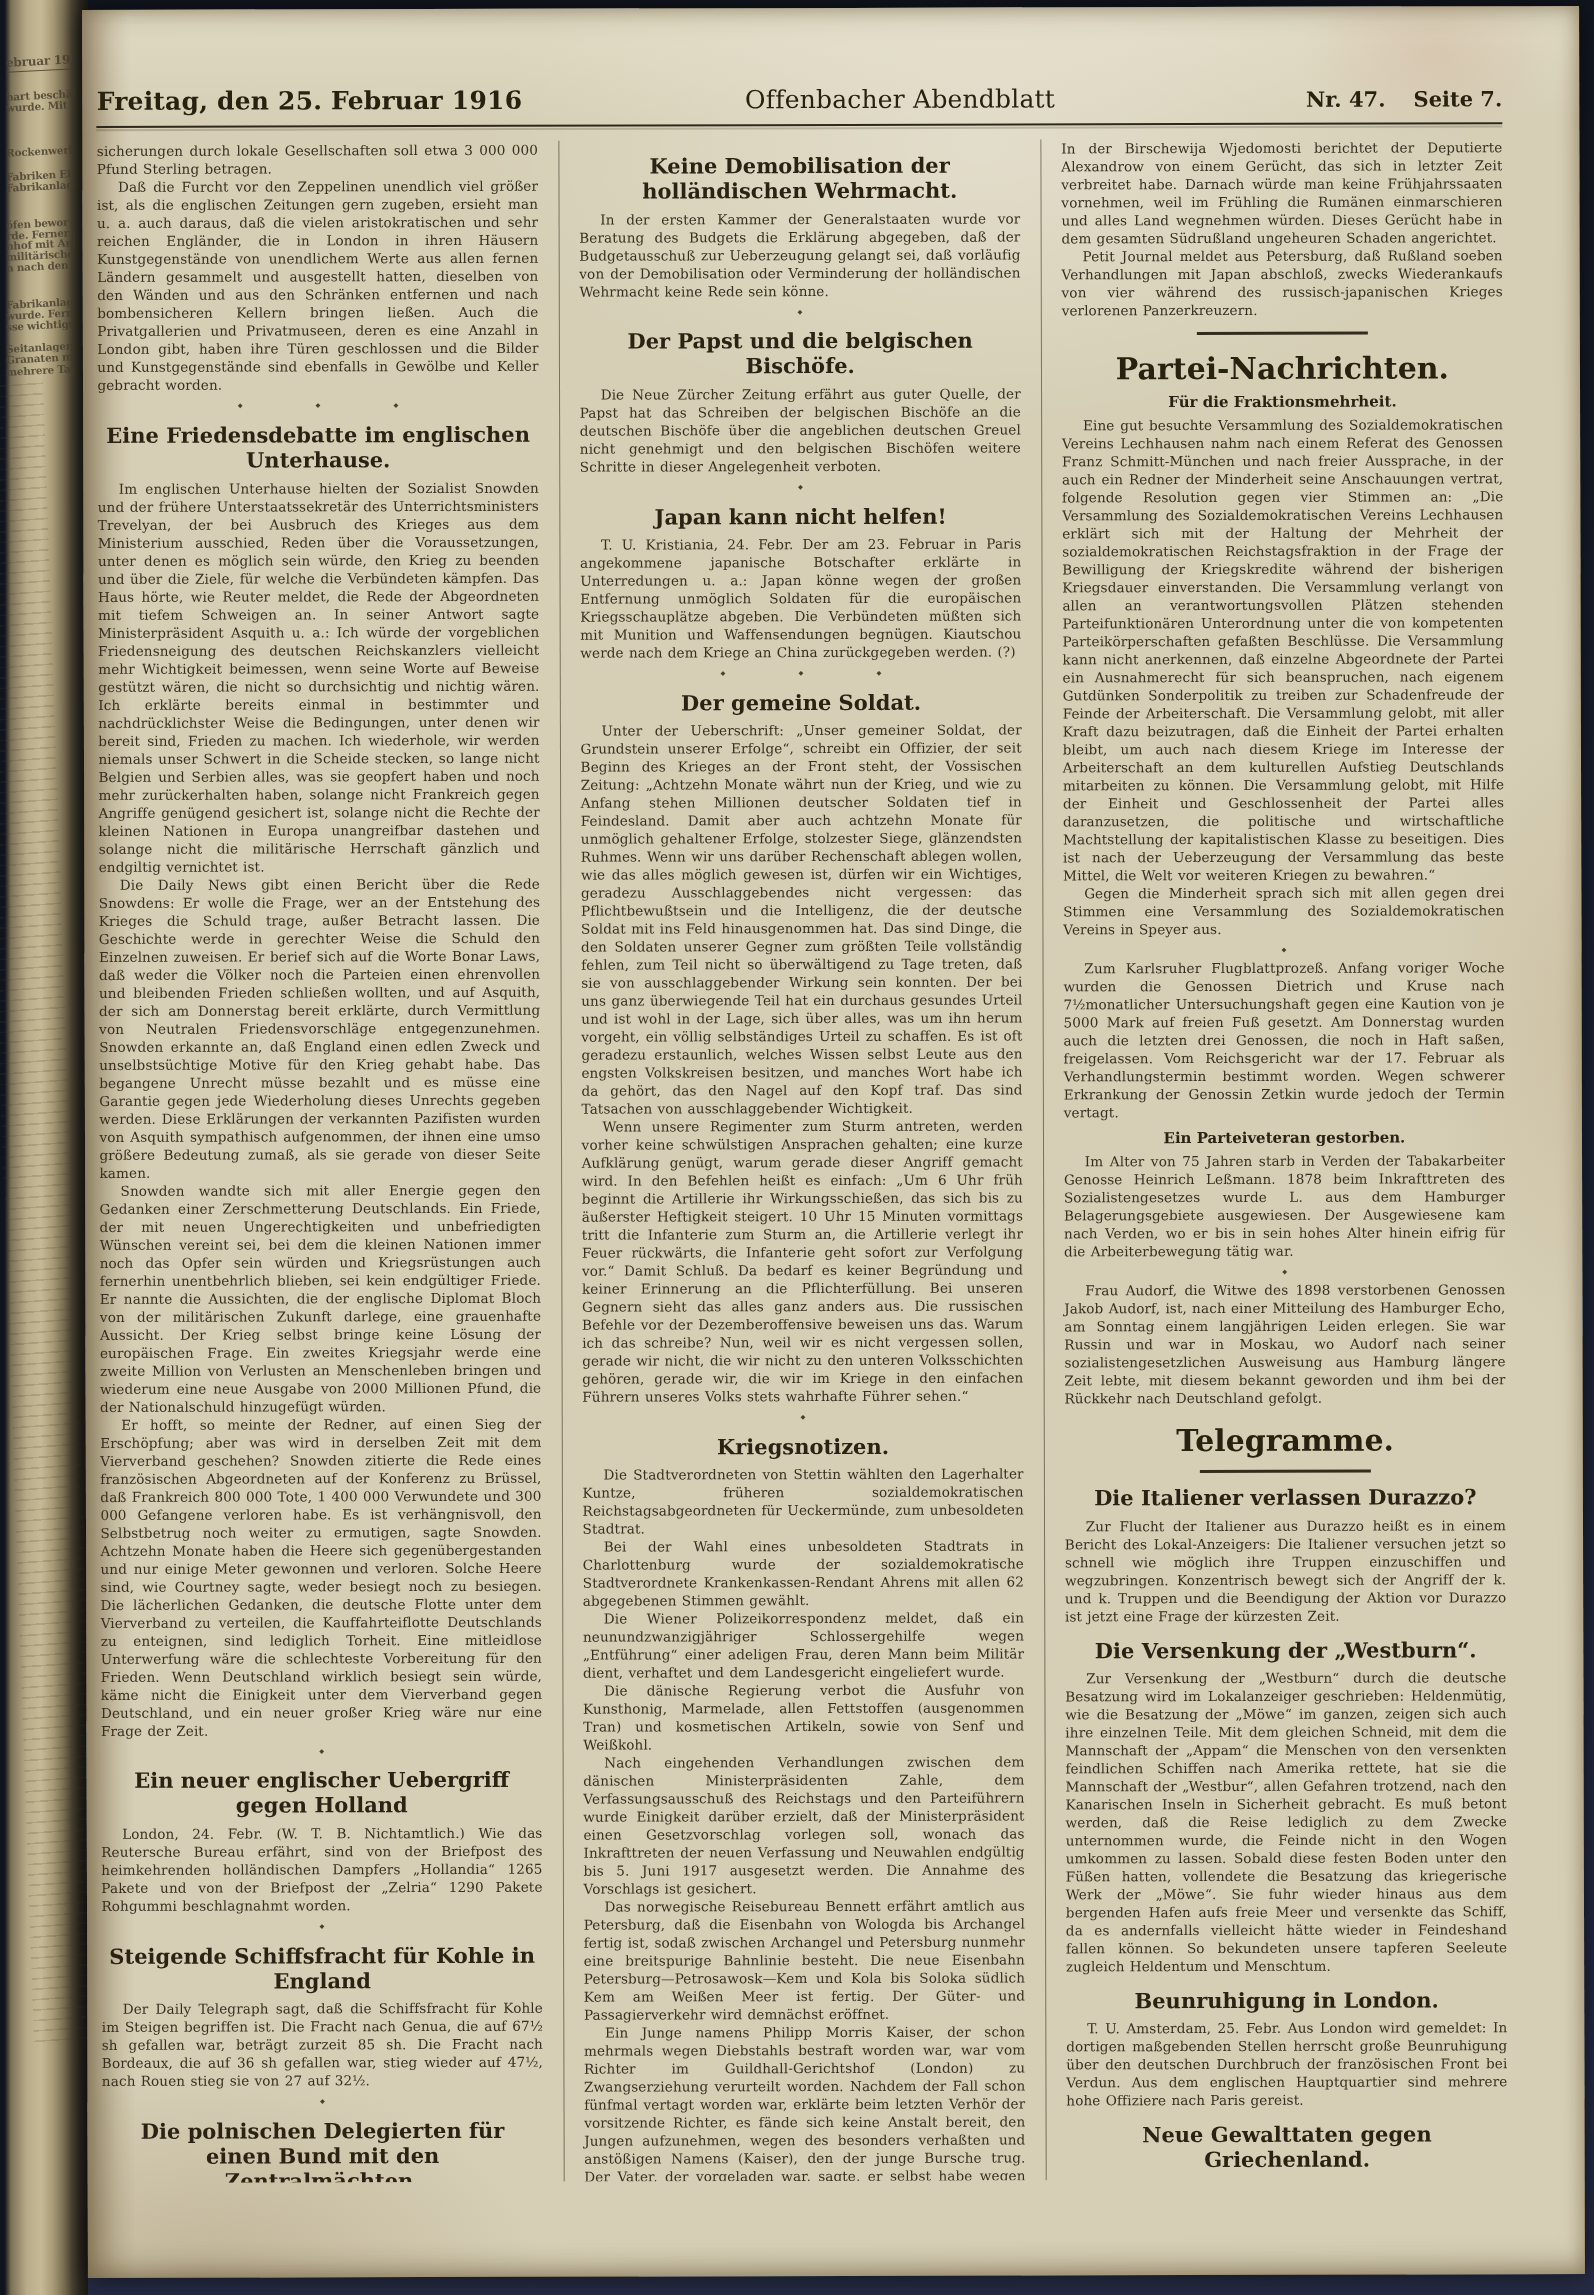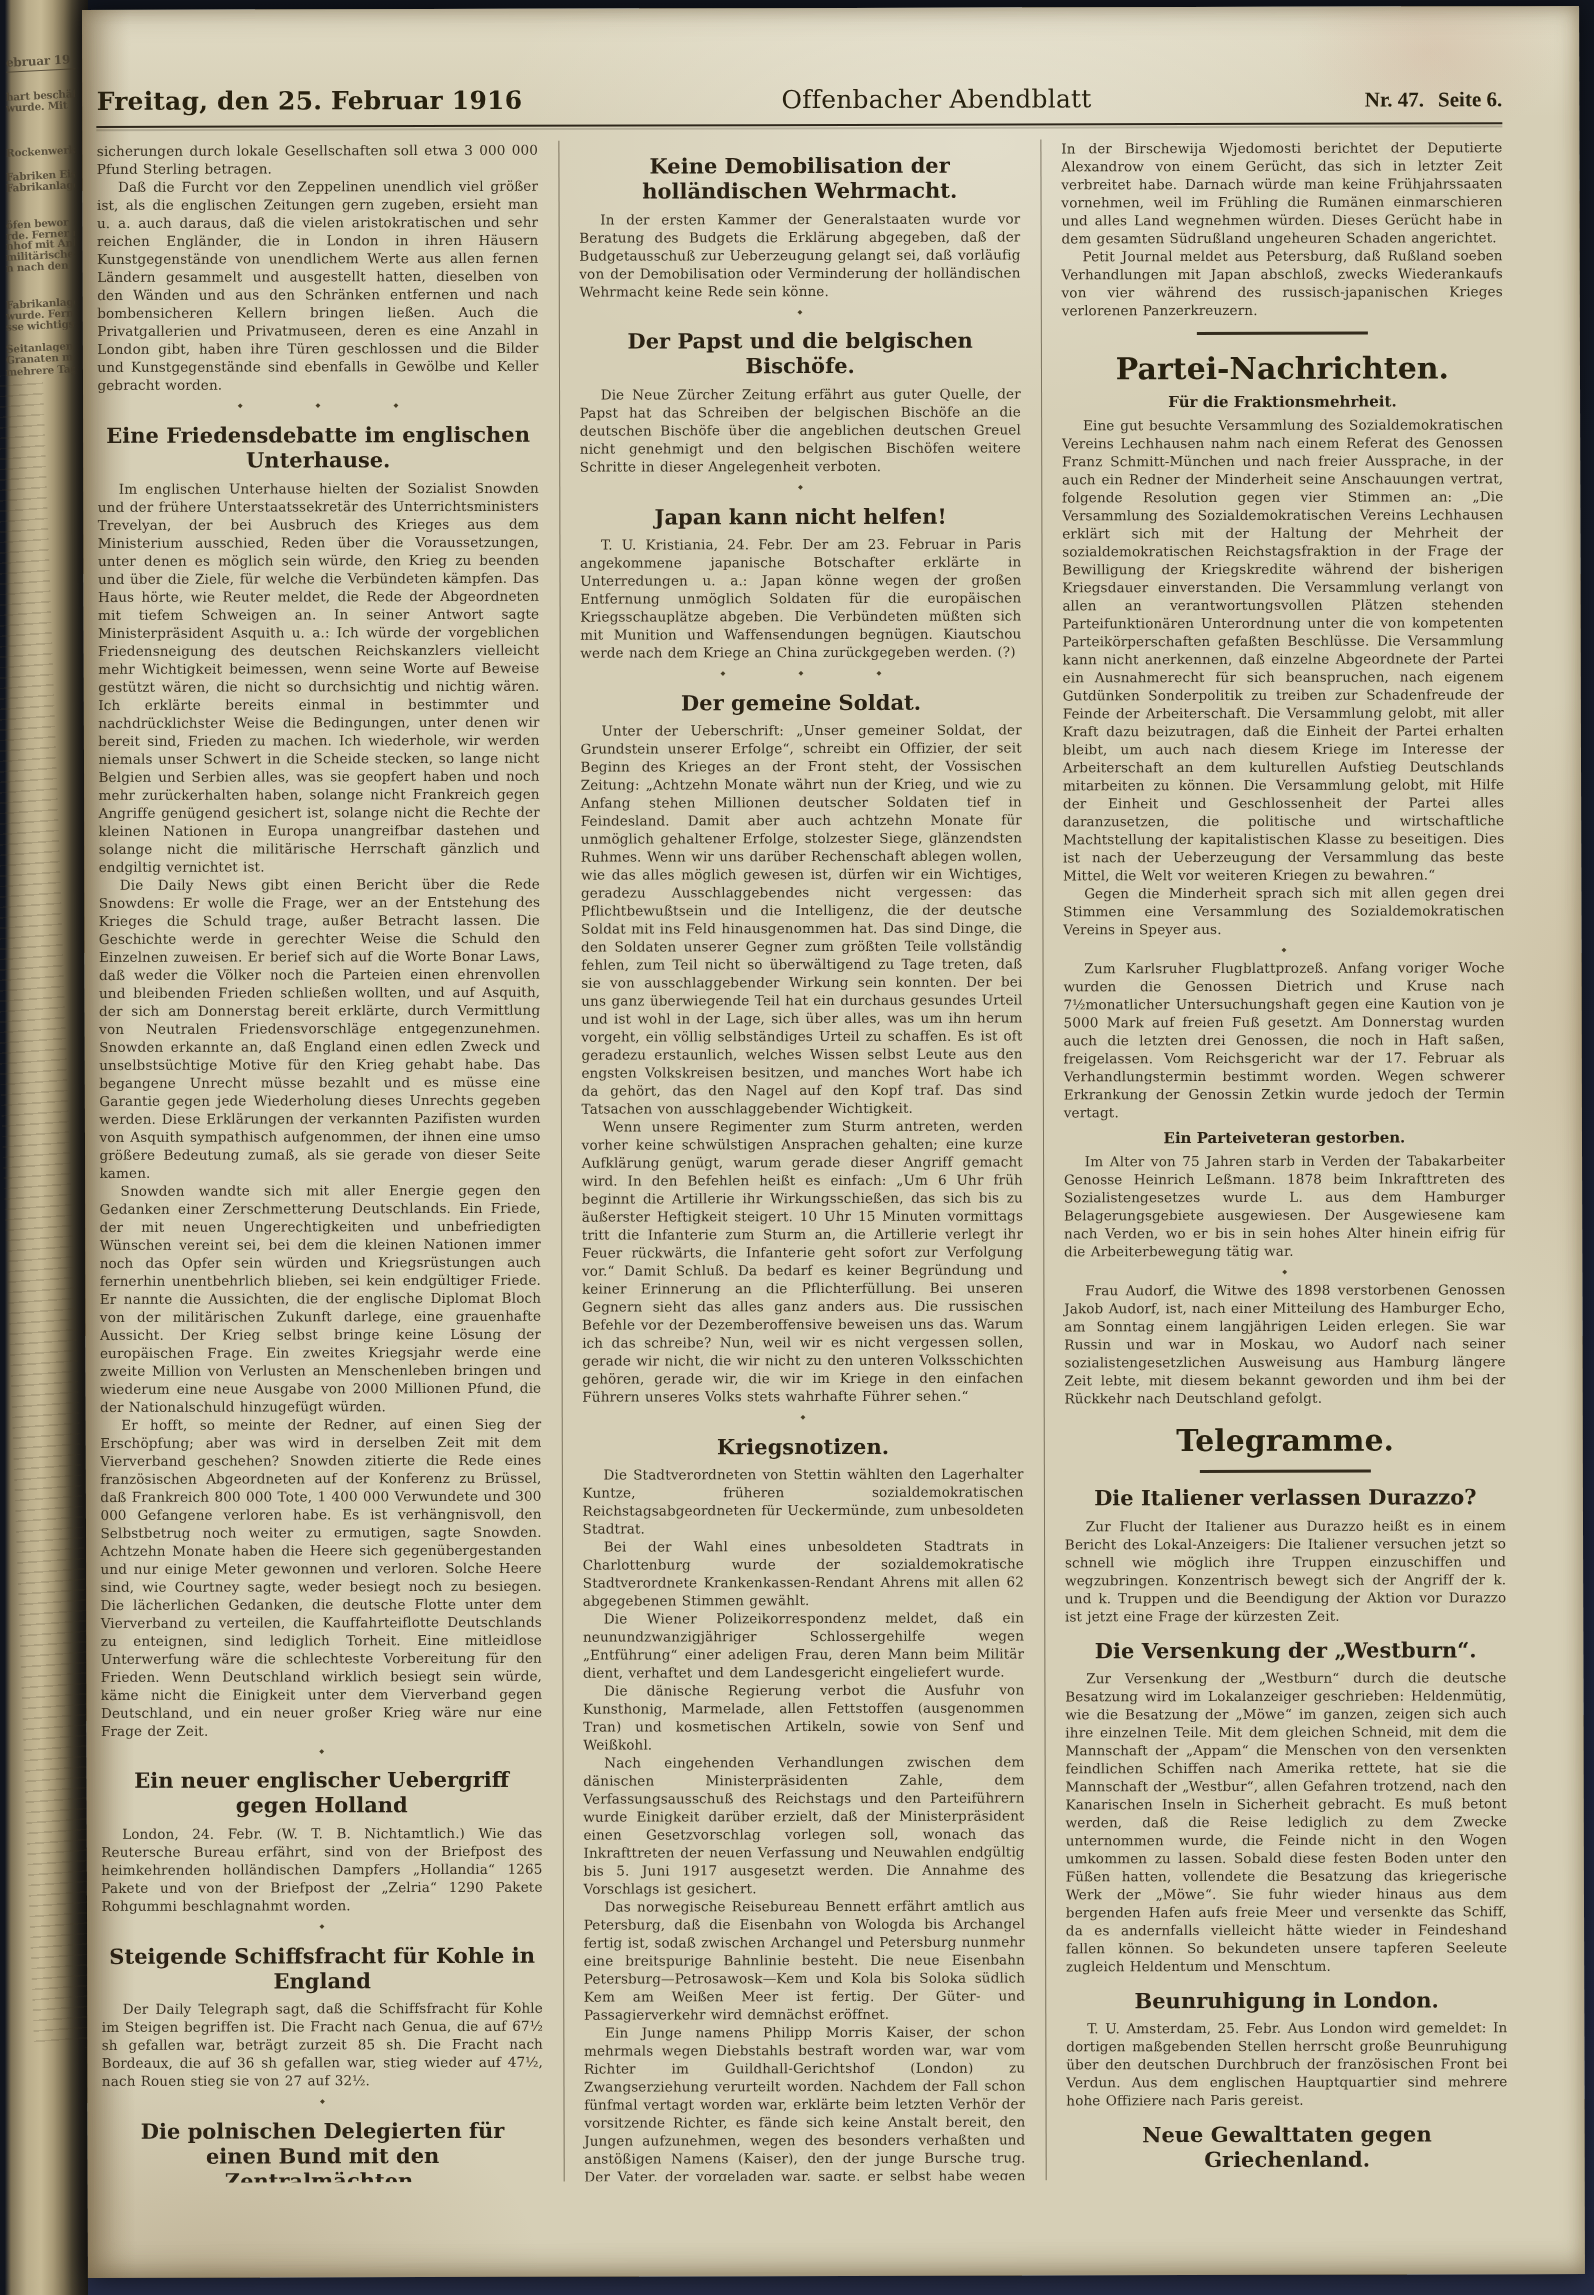--- a/index.html
+++ b/index.html
@@ -41,21 +41,21 @@
       linear-gradient(90deg, rgba(120,95,55,.28) 0, rgba(0,0,0,0) 48px),
       linear-gradient(180deg, rgba(235,230,210,.5) 0, rgba(0,0,0,0) 112px);
     box-shadow: inset 12.8px 0 30px rgba(80,62,34,.40), inset -4px 0 12.8px rgba(110,92,55,.25),
                 inset 0 -11px 24px rgba(110,92,55,.25), 0 0 27px rgba(0,0,0,.65);
   }
   .header{padding:77px 77px 0 14.4px;}
   .header-row{display:flex;justify-content:space-between;align-items:baseline;color:#28210f;}
   .h-date{font-weight:bold;font-size:25px;letter-spacing:0.2px;}
   .h-title{font-weight:normal;font-size:25px;letter-spacing:0.2px;}
   .h-issue{font-weight:bold;font-size:21px;white-space:nowrap;}
-  .h-issue span{margin-left:14px;font-family:Liberation Serif, serif;}
+  .h-issue span{margin-left:28px;}
   .header-rule{height:2.4px;background:#2e271b;margin-top:9.6px;box-shadow:0 3.2px 0 rgba(46,39,27,.22);}
   
   .cols{display:flex;padding:14.4px 77px 0 14.4px;height:2041px;overflow:hidden;}
   .col{flex:1 1 0;overflow:hidden;}
   .col + .col{border-left:1.2px solid rgba(62,52,34,.60);padding-left:20px;margin-left:20px;}
   .blk{color:#372e1f;}
   .para{font-size:13.6px;line-height:18px;text-align:justify;text-indent:21px;
         letter-spacing:0.1px;word-spacing:0.8px;}
   .para.noindent{text-indent:0;}
   .headline{font-size:21px;line-height:25px;font-weight:bold;text-align:center;
@@ -86,21 +86,21 @@
     <div class="frag" style="top: 341px;">Seitanlagen</div>
     <div class="frag" style="top: 352px;">Granaten m</div>
     <div class="frag" style="top: 364px;">mehrere Tag</div>
   </div>
 
 <div class="page">
   <div class="header">
     <div class="header-row">
       <span class="h-date">Freitag, den 25. Februar 1916</span>
       <span class="h-title">Offenbacher Abendblatt</span>
-      <span class="h-issue"><span>Nr. 47.</span><span>Seite 6.</span></span>
+      <span class="h-issue"><span>Nr. 47.</span><span>Seite 7.</span></span>
     </div>
     <div class="header-rule"></div>
   </div>
   <div class="cols">
     <div class="col">
         <div class="blk para noindent">sicherungen durch lokale Gesellschaften soll etwa 3 000 000 Pfund Sterling betragen.</div>
         <div class="blk para">Daß die Furcht vor den Zeppelinen unendlich viel größer ist, als die englischen Zeitungen gern zugeben, ersieht man u. a. auch daraus, daß die vielen aristokratischen und sehr reichen Engländer, die in London in ihren Häusern Kunstgegenstände von unendlichem Werte aus allen fernen Ländern gesammelt und ausgestellt hatten, dieselben von den Wänden und aus den Schränken entfernen und nach bombensicheren Kellern bringen ließen. Auch die Privatgallerien und Privatmuseen, deren es eine Anzahl in London gibt, haben ihre Türen geschlossen und die Bilder und Kunstgegenstände sind ebenfalls in Gewölbe und Keller gebracht worden.</div>
         <div class="blk sep">
           <span>◆</span>
           <span>◆</span>

